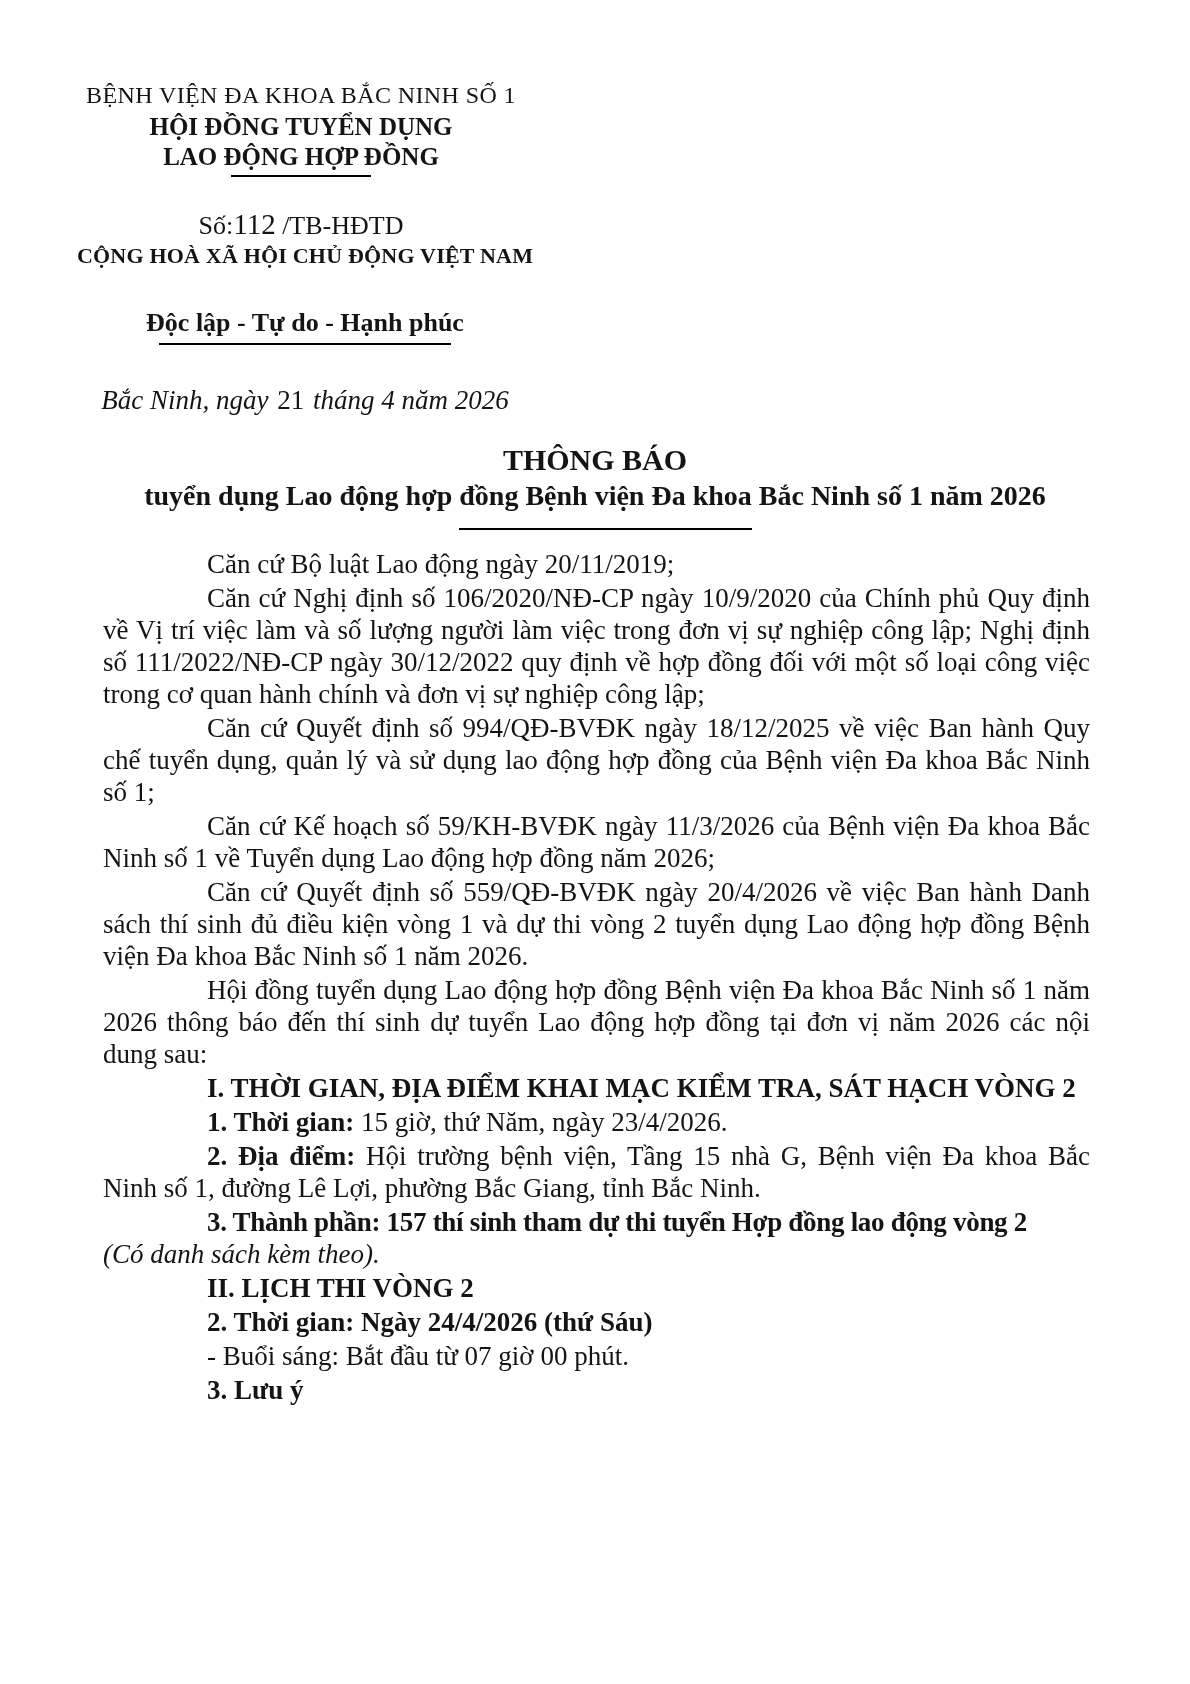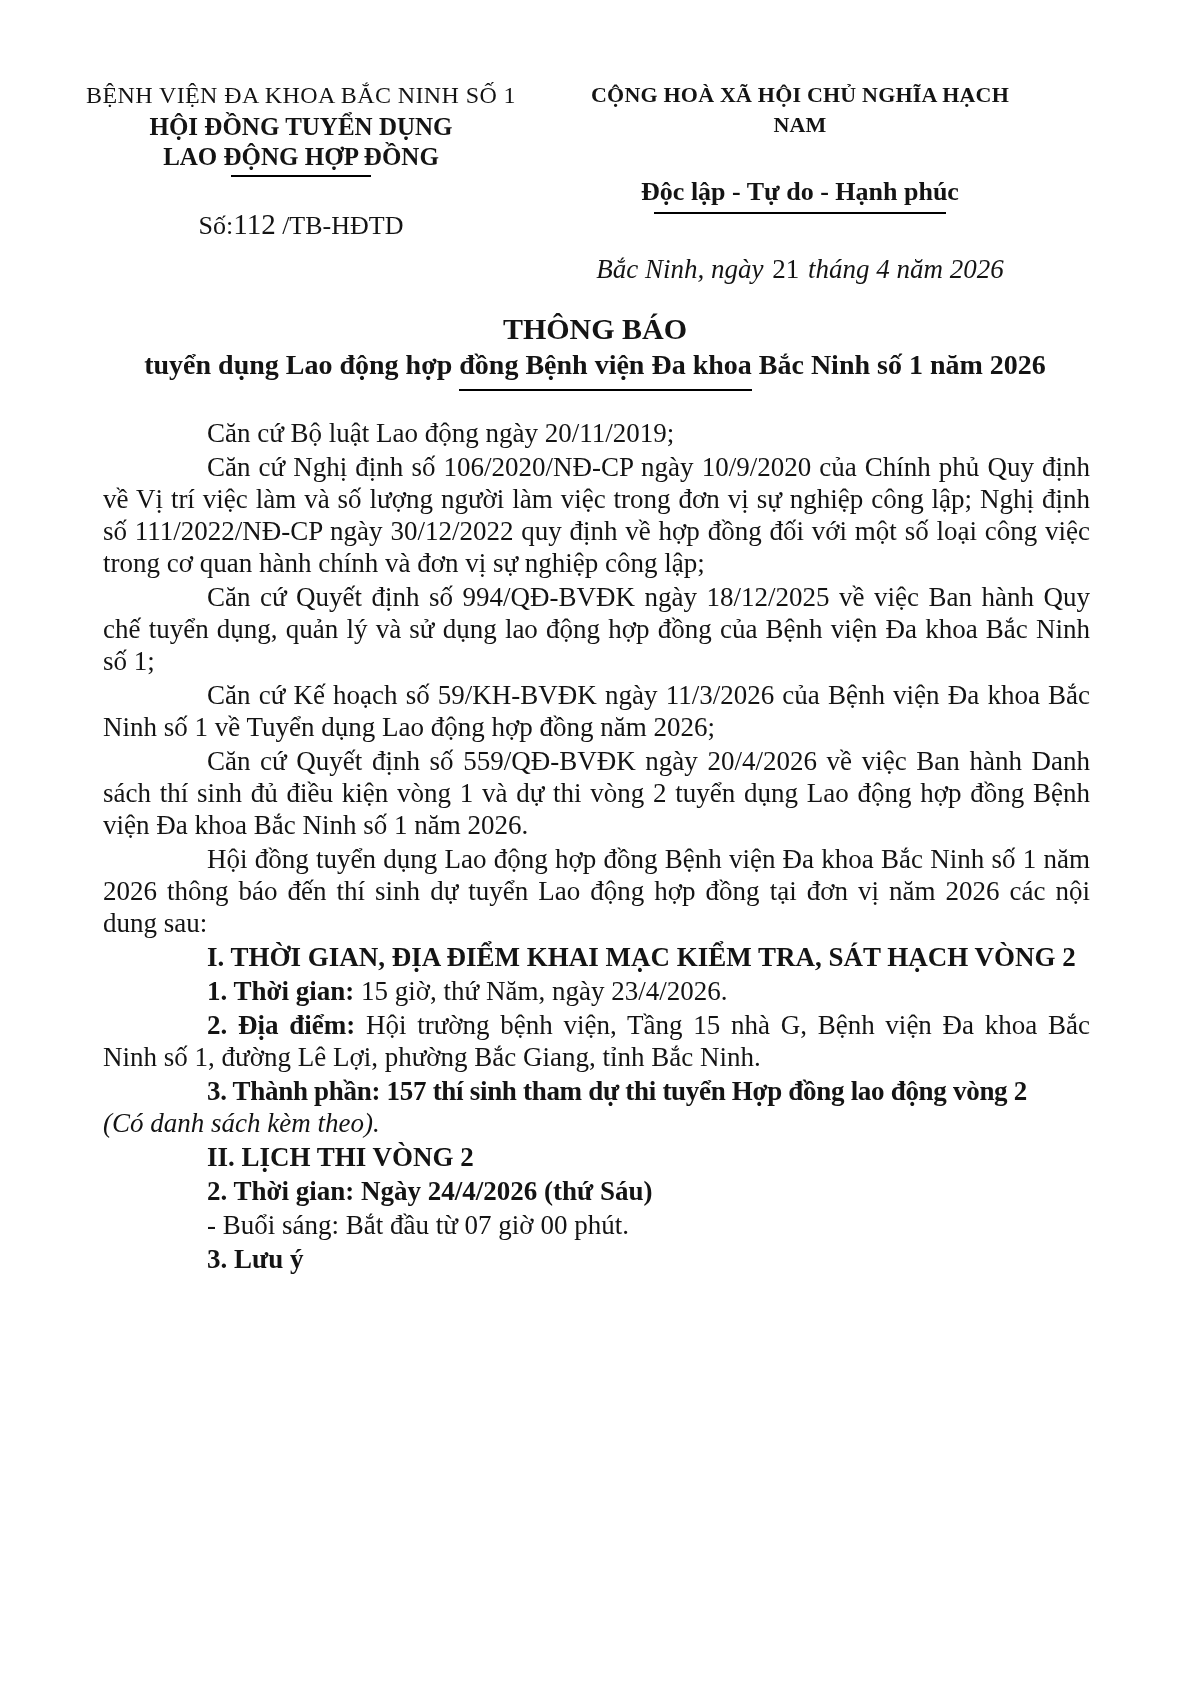--- a/index.html
+++ b/index.html
@@ -2,41 +2,41 @@
 <html><head>
 <meta charset="utf-8">
 <style>
   html,body { margin:0; padding:0; background:#e8e8e8; }
   .page {
     width:1190px; height:1684px; margin:0 auto; background:#ffffff;
     color:#141414; font-family:"Liberation Serif","DejaVu Serif",serif;
     box-sizing:border-box; padding-top:80px; overflow:hidden; position:relative;
   }
   
-  .header { display:flex; justify-content:space-between; padding:0 155px 0 70px; }
+  .header { display:flex; justify-content:space-between; padding:0 155px 0 70px;flex-direction:column; }
   .col-left  { width:462px; text-align:center; flex:0 0 auto; }
   .col-right { width:470px; text-align:center; flex:0 0 auto; }
   .org1 { font-size:24px; line-height:31px; letter-spacing:0.4px; }
   .org2 { font-size:25px; font-weight:bold; line-height:31px; }
   .org3 { font-size:25px; font-weight:bold; line-height:30px; }
   .rule { border-top:2px solid #000; height:0; }
   .rule-left  { width:140px; margin:3px auto 0; }
   .rule-right { width:292px; margin:3px auto 0; }
   .doc-number { margin-top:31px; font-size:26px; white-space:nowrap;text-align:center; }
   .doc-num-val { font-size:29px; }
   .nat1 { font-size:22px; font-weight:bold; line-height:30px; letter-spacing:0.2px; }
   .nat2 { font-size:26px; font-weight:bold; line-height:34px;margin-top:35px; }
   .date { margin-top:40px; font-style:italic; font-size:27px; white-space:nowrap; }
   .date .day { font-style:normal; margin:0 2px; }
   
   .title { text-align:center; margin-top:26px; }
   .t1 { font-size:30px; font-weight:bold; line-height:35px; }
   .t2 { font-size:28px; font-weight:bold; line-height:34px; }
   .t3 { font-size:28px; font-weight:bold; line-height:38px; }
-  .t3 .u { border-bottom:2px solid #000; padding-bottom:9px; }
+  .t3 .u { border-bottom:2px solid #000; padding-bottom:17px; }
   
   .body { padding:0 100px 0 103px; margin-top:33px; }
   .body p {
     font-size:27px; line-height:32px; margin:2px 0;
     text-indent:104px; text-align:justify;
   }
   .b { font-weight:bold; }
   .i { font-style:italic; }
   .tight { letter-spacing:-0.3px; }
 </style>
@@ -47,21 +47,21 @@
 
   <div class="header">
     <div class="col-left">
       <div class="org1">BỆNH VIỆN ĐA KHOA BẮC NINH SỐ 1</div>
       <div class="org2">HỘI ĐỒNG TUYỂN DỤNG</div>
       <div class="org3">LAO ĐỘNG HỢP ĐỒNG</div>
       <div class="rule rule-left"></div>
       <div class="doc-number"><span>Số:</span><span class="doc-num-val">112</span> <span>/TB-HĐTD</span></div>
     </div>
     <div class="col-right">
-      <div class="nat1">CỘNG HOÀ XÃ HỘI CHỦ NGHĨA HẠCH NAM</div>
+      <div class="nat1">CỘNG HOÀ XÃ HỘI CHỦ ĐỘNG VIỆT NAM</div>
       <div class="nat2">Độc lập - Tự do - Hạnh phúc</div>
       <div class="rule rule-right"></div>
       <div class="date"><span>Bắc Ninh, ngày</span> <span class="day">21</span> <span>tháng 4 năm 2026</span></div>
     </div>
   </div>
 
   <div class="title">
     <div class="t1">THÔNG BÁO</div>
     <div class="t3"><span>tuyển dụng Lao động hợp </span><span class="u">đồng Bệnh viện Đa khoa</span><span> Bắc Ninh số 1 năm 2026</span></div>
   </div>

